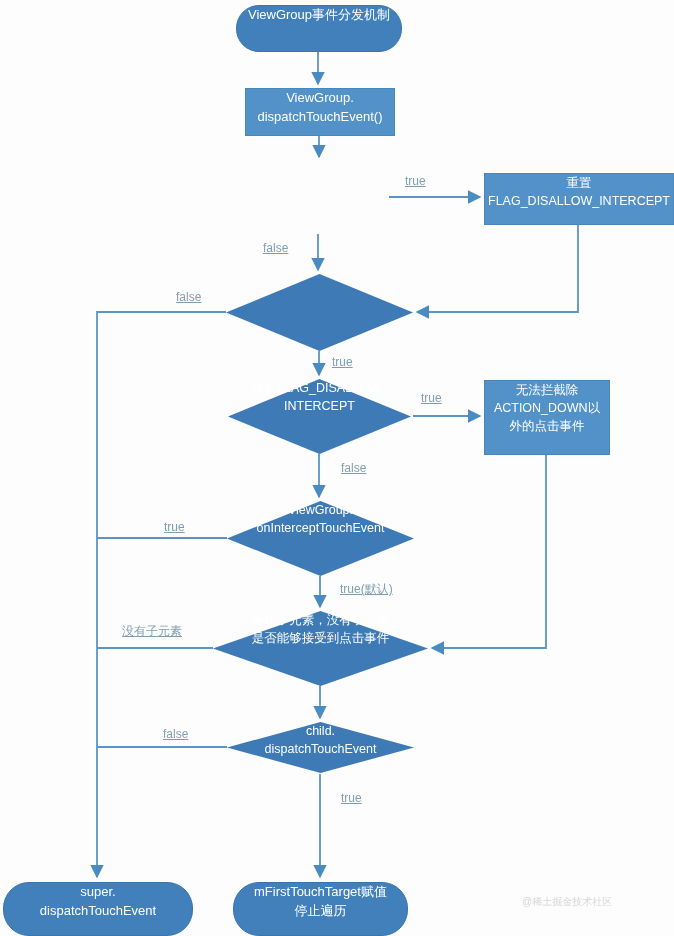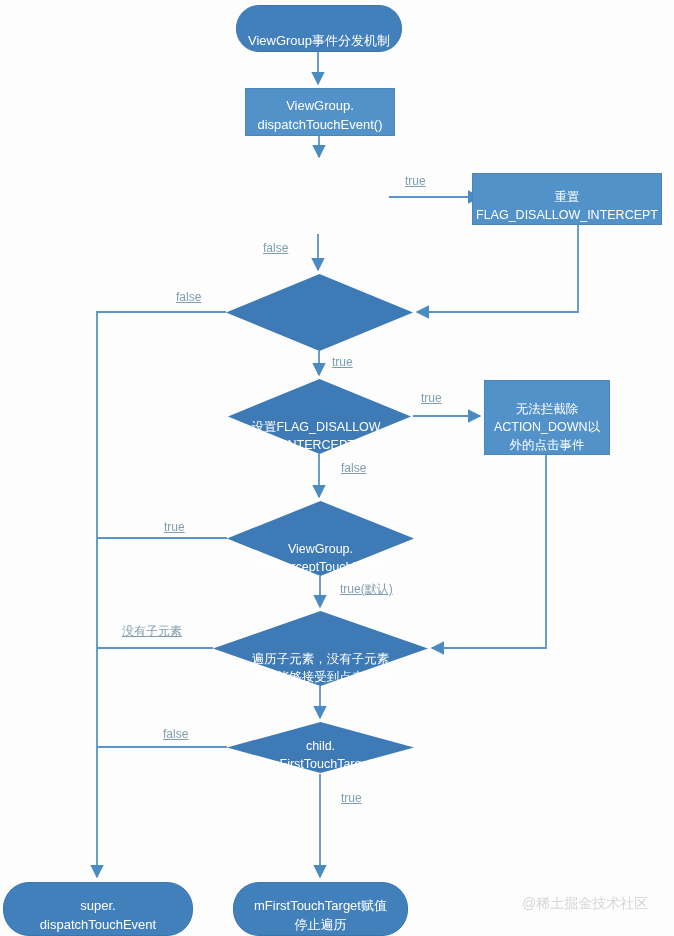--- a/index.html
+++ b/index.html
@@ -5,39 +5,39 @@
   html,body{margin:0;padding:0;background:#ffffff;}
   #canvas{
     position:relative;width:674px;height:936px;overflow:hidden;
     background:var(--background,#fdfdfd);
     font-family:"Liberation Sans",sans-serif;
   }
   #edges{position:absolute;left:0;top:0;width:674px;height:936px;}
   .edge{stroke:var(--line,#5b94c8);stroke-width:1.8;fill:none;}
   #arrowhead path{fill:var(--arrow,#4a8bc2);}
   .node{
-    position:absolute;display:flex;align-items:flex-end;justify-content:center;
+    position:absolute;display:flex;align-items:flex-start;justify-content:center;
     text-align:center;color:var(--node_text,#ffffff);
     font-size:12.5px;line-height:1.45;
   }
   .node-label{white-space:pre-line;position:relative;z-index:2;}
   .pill{background:var(--pill,#4280bc);border:1px solid #39730f0;border:1px solid #3a76ad;font-size:13px;}
   .rect{background:var(--rect,#5292c9);border:1px solid #4a86ba;}
   .diamond-bg{
     position:absolute;inset:0;z-index:1;
     background:var(--diamond,#3e7ab5);
     clip-path:polygon(50% 0,100% 50%,50% 100%,0 50%);
   }
   .edge-label{
     position:absolute;color:var(--label,#7f9fb0);
     font-size:12px;white-space:nowrap;z-index:3;text-decoration:underline;
   }
   .watermark{
     position:absolute;color:var(--watermark,#d6d6d6);
-    font-size:14px;white-space:nowrap;z-index:3;
+    font-size:10px;white-space:nowrap;z-index:3;
   }
 </style>
 </head>
 <body>
 
 <div id="canvas">
 
   <svg id="edges" width="674" height="936" viewBox="0 0 674 936" xmlns="http://www.w3.org/2000/svg">
     <defs>
       <marker id="arrowhead" viewBox="0 0 10 10" refX="9" refY="5" markerWidth="7.5" markerHeight="7.5" orient="auto-start-reverse">
@@ -65,21 +65,21 @@
   <div class="node pill" style="left:236px;top:5px;width:164px;height:45px;border-radius:23px;">
     <span class="node-label">ViewGroup事件分发机制</span>
   </div>
 
   <div class="node rect" style="left:245px;top:88px;width:148px;height:46px;font-size:13px;">
     <span class="node-label">ViewGroup.
 dispatchTouchEvent()</span>
   </div>
 
 
-  <div class="node rect" style="left:472px;top:173px;width:188px;height:50px;">
+  <div class="node rect" style="left:484px;top:173px;width:188px;height:50px;">
     <span class="node-label">重置
 FLAG_DISALLOW_INTERCEPT</span>
   </div>
 
   <div class="node" style="left:226px;top:274px;width:187px;height:77px;">
     <span class="diamond-bg"></span>
   </div>
 
   <div class="node" style="left:228px;top:379px;width:183px;height:75px;">
     <span class="diamond-bg"></span>
@@ -101,21 +101,21 @@
 
   <div class="node" style="left:213px;top:611px;width:215px;height:75px;">
     <span class="diamond-bg"></span>
     <span class="node-label">遍历子元素，没有子元素
 是否能够接受到点击事件</span>
   </div>
 
   <div class="node" style="left:227px;top:722px;width:187px;height:51px;">
     <span class="diamond-bg"></span>
     <span class="node-label">child.
-mFirstTouchTarget</span>
+dispatchTouchEvent</span>
   </div>
 
   <div class="node pill" style="left:3px;top:882px;width:188px;height:52px;border-radius:26px;">
     <span class="node-label">super.
 dispatchTouchEvent</span>
   </div>
 
   <div class="node pill" style="left:233px;top:882px;width:173px;height:52px;border-radius:26px;">
     <span class="node-label">mFirstTouchTarget赋值
 停止遍历</span>

